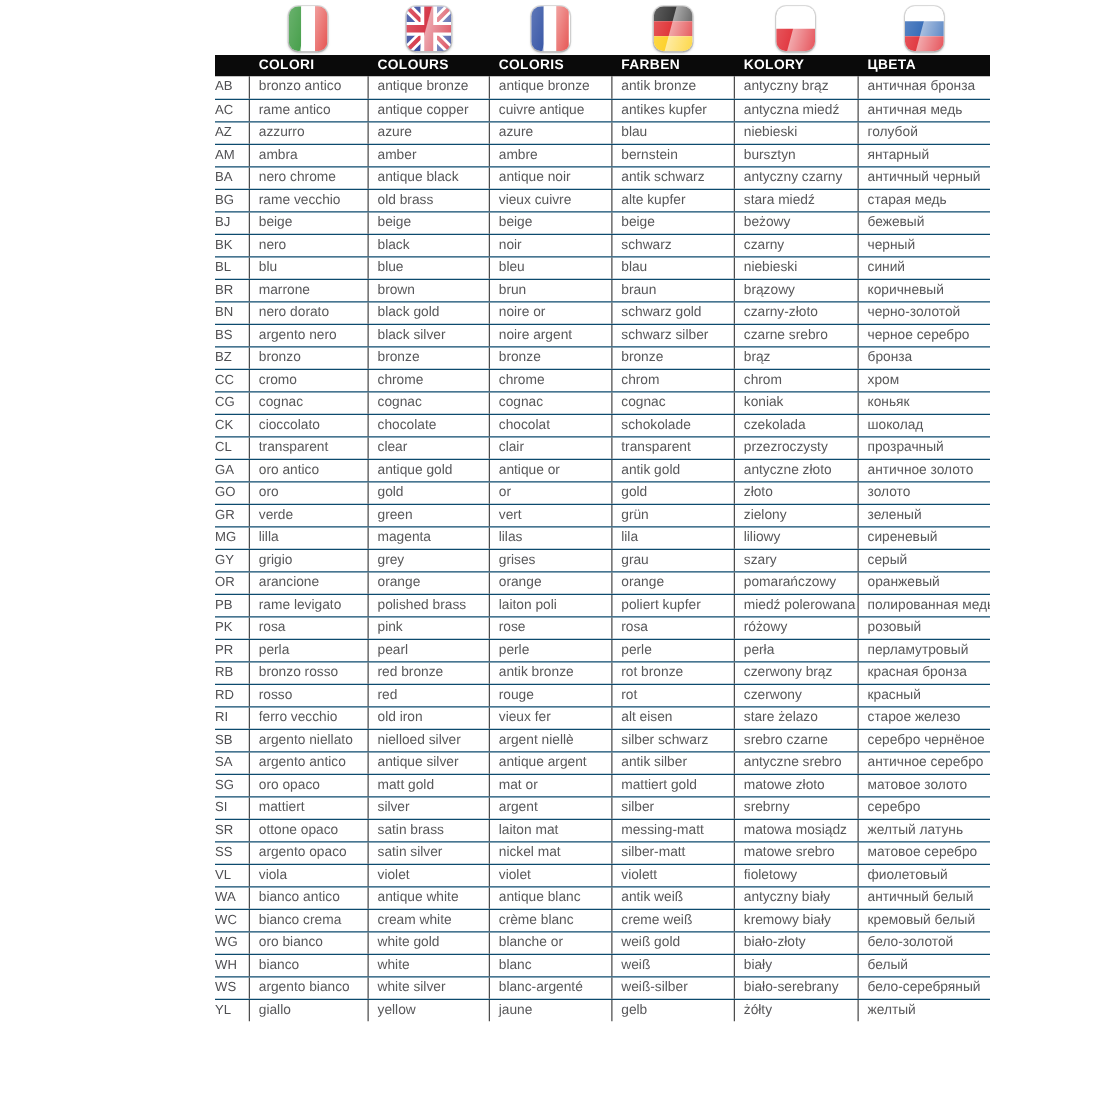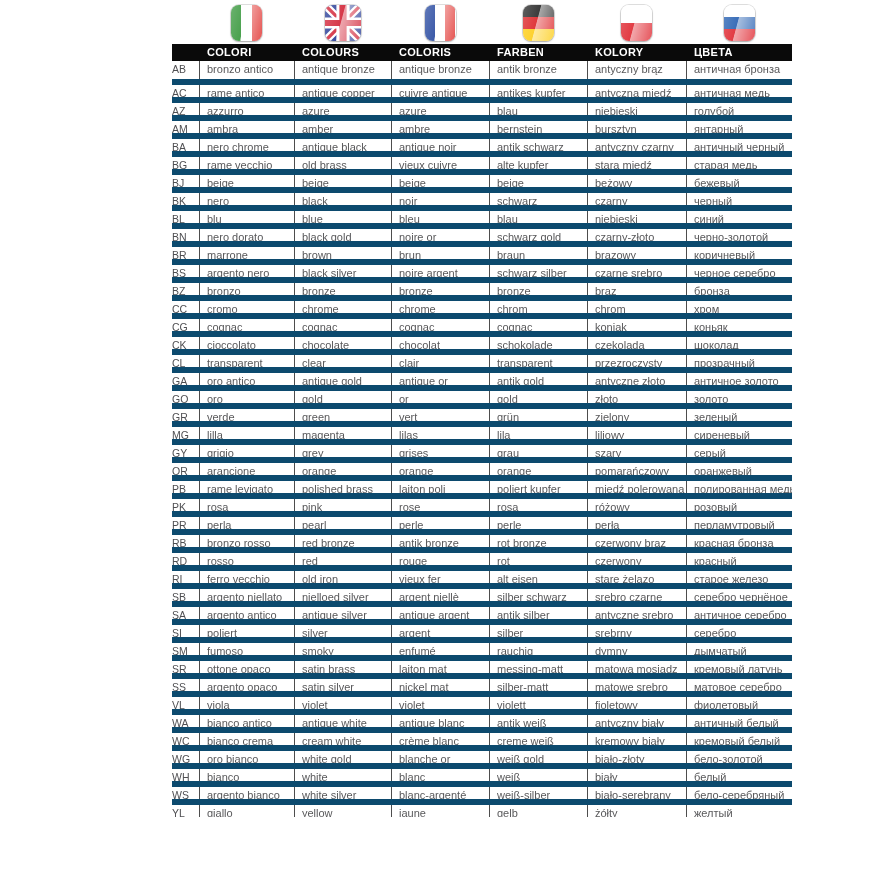--- a/index.html
+++ b/index.html
@@ -29,21 +29,21 @@
                rgba(255,255,255,0.55) 46%, rgba(255,255,255,0.12) 100%);
   }
   
   .header-bar{height:17px;background:#0a0a0a;}
   .header-bar .hcell{
     color:#ffffff;font-size:11px;font-weight:bold;line-height:17px;
     padding-left:8px;letter-spacing:0.3px;white-space:nowrap;overflow:hidden;
   }
   
   .tbody{display:block;}
-  .trow{height:18px;box-sizing:border-box;border-top:6px solid #0c4a6e;}
+  .trow{height:18px;box-sizing:border-box;border-top:1px solid #0c4a6e;}
   .trow:first-child{border-top:none;}
   .tcell{
     font-size:11px;color:#58585a;line-height:17px;white-space:nowrap;
     overflow:hidden;box-sizing:border-box;
   }
   .tcell.code{text-align:left;padding-right:6px;font-size:10.5px;color:#4f4f52;}
   .tcell.lang{border-left:1px solid #4d4d4d;padding-left:7px;}
 </style>
 </head>
 <body>
@@ -199,38 +199,38 @@
         <div class="cols trow">
           <div class="tcell code">BL</div>
           <div class="tcell lang">blu</div>
           <div class="tcell lang">blue</div>
           <div class="tcell lang">bleu</div>
           <div class="tcell lang">blau</div>
           <div class="tcell lang">niebieski</div>
           <div class="tcell lang">синий</div>
         </div>
         <div class="cols trow">
+          <div class="tcell code">BR</div>
+          <div class="tcell lang">marrone</div>
+          <div class="tcell lang">brown</div>
+          <div class="tcell lang">brun</div>
+          <div class="tcell lang">braun</div>
+          <div class="tcell lang">brązowy</div>
+          <div class="tcell lang">коричневый</div>
+        </div>
+        <div class="cols trow">
           <div class="tcell code">BN</div>
           <div class="tcell lang">nero dorato</div>
           <div class="tcell lang">black gold</div>
           <div class="tcell lang">noire or</div>
           <div class="tcell lang">schwarz gold</div>
           <div class="tcell lang">czarny-złoto</div>
           <div class="tcell lang">черно-золотой</div>
         </div>
         <div class="cols trow">
-          <div class="tcell code">BR</div>
-          <div class="tcell lang">marrone</div>
-          <div class="tcell lang">brown</div>
-          <div class="tcell lang">brun</div>
-          <div class="tcell lang">braun</div>
-          <div class="tcell lang">brązowy</div>
-          <div class="tcell lang">коричневый</div>
-        </div>
-        <div class="cols trow">
           <div class="tcell code">BS</div>
           <div class="tcell lang">argento nero</div>
           <div class="tcell lang">black silver</div>
           <div class="tcell lang">noire argent</div>
           <div class="tcell lang">schwarz silber</div>
           <div class="tcell lang">czarne srebro</div>
           <div class="tcell lang">черное серебро</div>
         </div>
         <div class="cols trow">
           <div class="tcell code">BZ</div>
@@ -397,45 +397,45 @@
         <div class="cols trow">
           <div class="tcell code">SA</div>
           <div class="tcell lang">argento antico</div>
           <div class="tcell lang">antique silver</div>
           <div class="tcell lang">antique argent</div>
           <div class="tcell lang">antik silber</div>
           <div class="tcell lang">antyczne srebro</div>
           <div class="tcell lang">античное серебро</div>
         </div>
         <div class="cols trow">
+          <div class="tcell code">SG</div>
+          <div class="tcell lang">oro opaco</div>
+          <div class="tcell lang">matt gold</div>
+          <div class="tcell lang">mat or</div>
+          <div class="tcell lang">mattiert gold</div>
+          <div class="tcell lang">matowe złoto</div>
+          <div class="tcell lang">матовое золото</div>
+        </div>
+        <div class="cols trow">
           <div class="tcell code">SI</div>
-          <div class="tcell lang">poliert</div>
+          <div class="tcell lang">mattiert</div>
           <div class="tcell lang">silver</div>
           <div class="tcell lang">argent</div>
           <div class="tcell lang">silber</div>
           <div class="tcell lang">srebrny</div>
           <div class="tcell lang">серебро</div>
-        </div>
-        <div class="cols trow">
-          <div class="tcell code">SM</div>
-          <div class="tcell lang">fumoso</div>
-          <div class="tcell lang">smoky</div>
-          <div class="tcell lang">enfumé</div>
-          <div class="tcell lang">rauchig</div>
-          <div class="tcell lang">dymny</div>
-          <div class="tcell lang">дымчатый</div>
         </div>
         <div class="cols trow">
           <div class="tcell code">SR</div>
           <div class="tcell lang">ottone opaco</div>
           <div class="tcell lang">satin brass</div>
           <div class="tcell lang">laiton mat</div>
           <div class="tcell lang">messing-matt</div>
           <div class="tcell lang">matowa mosiądz</div>
-          <div class="tcell lang">кремовый латунь</div>
+          <div class="tcell lang">желтый латунь</div>
         </div>
         <div class="cols trow">
           <div class="tcell code">SS</div>
           <div class="tcell lang">argento opaco</div>
           <div class="tcell lang">satin silver</div>
           <div class="tcell lang">nickel mat</div>
           <div class="tcell lang">silber-matt</div>
           <div class="tcell lang">matowe srebro</div>
           <div class="tcell lang">матовое серебро</div>
         </div>

